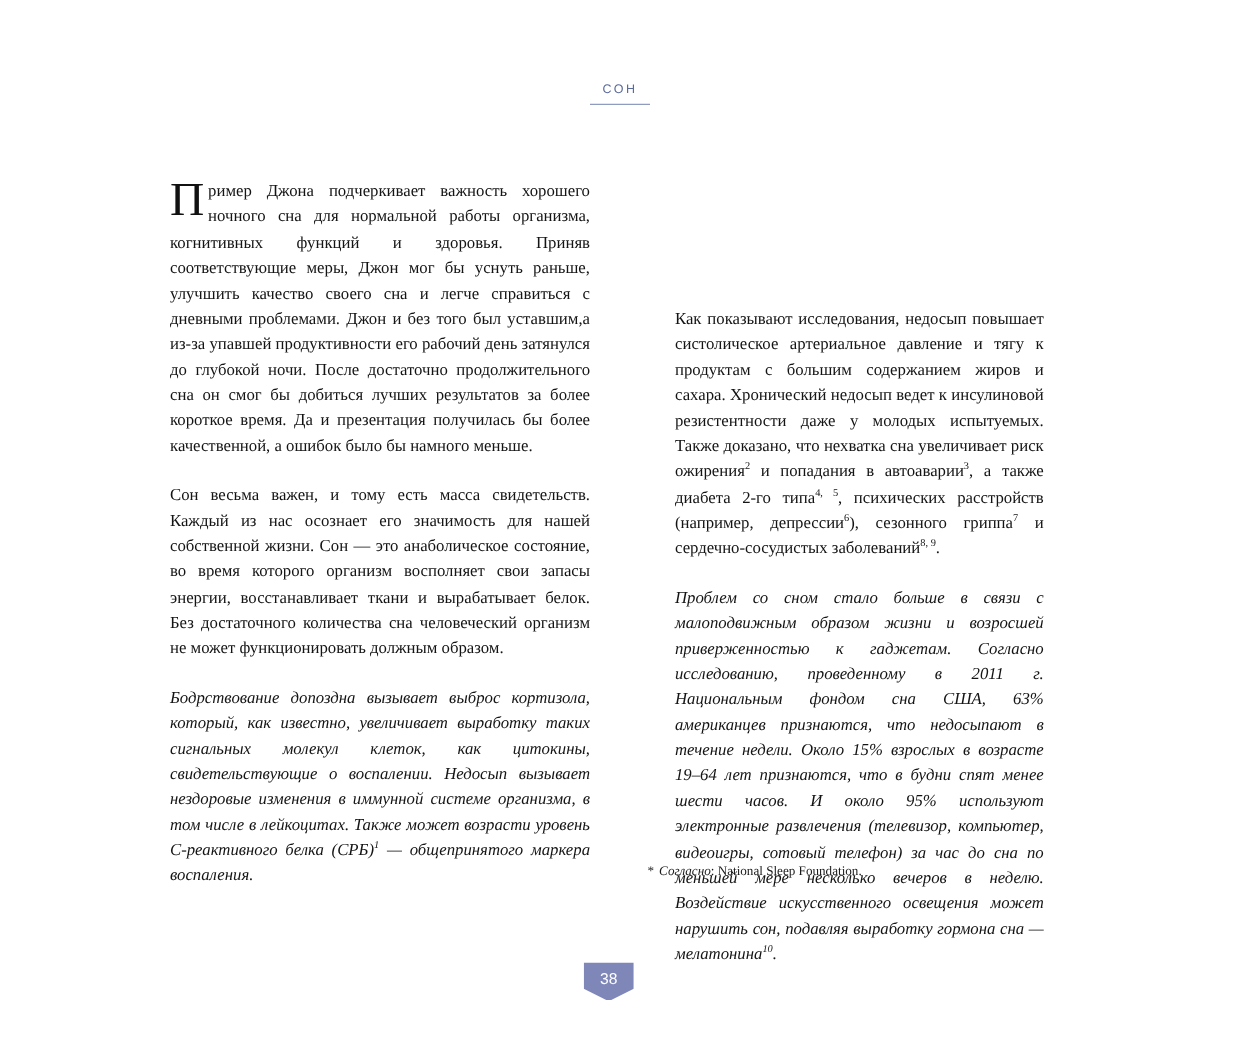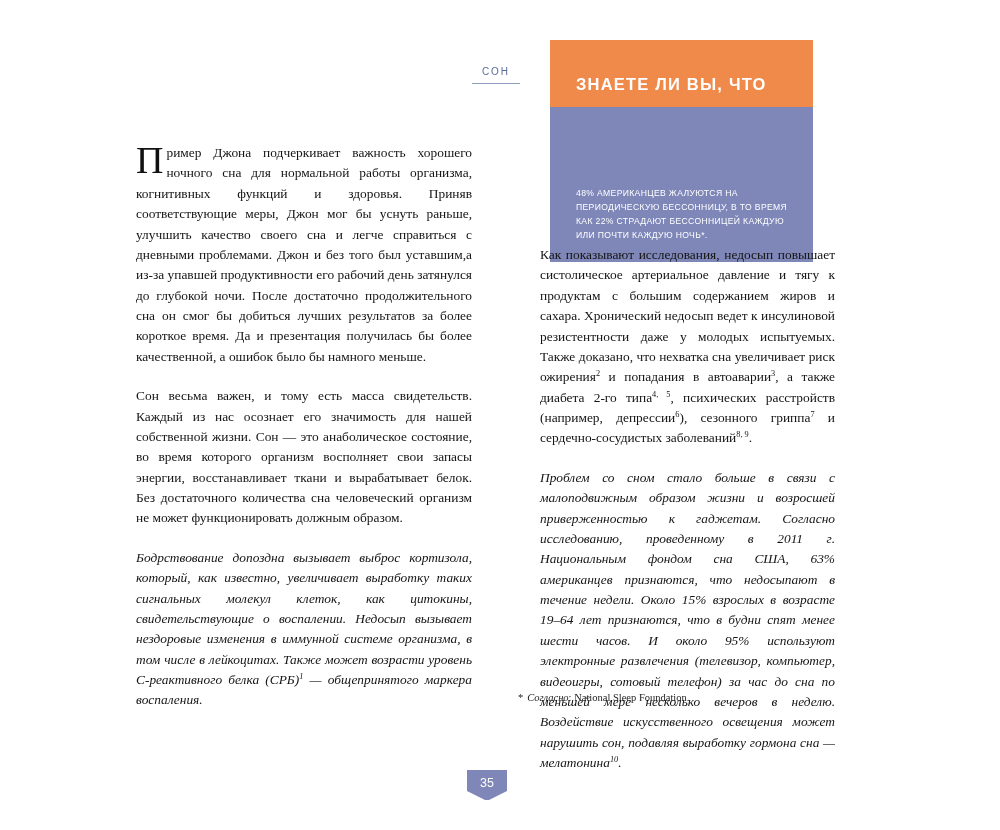--- a/index.html
+++ b/index.html
@@ -154,26 +154,20 @@
   }
 </style>
 </head>
 <body>
 
 <div class="page">
 
   <div class="running-head">СОН</div>
 
   <div class="dyk-box">
-    <div class="dyk-head">
-      <div class="dyk-head-text">ЗНАЕТЕ ЛИ ВЫ, ЧТО</div>
-    </div>
-    <div class="dyk-body">
-      <div class="dyk-body-text">48% АМЕРИКАНЦЕВ ЖАЛУЮТСЯ НА ПЕРИОДИЧЕСКУЮ БЕССОННИЦУ, В ТО ВРЕМЯ КАК 22% СТРАДАЮТ БЕССОННИЦЕЙ КАЖДУЮ ИЛИ ПОЧТИ КАЖДУЮ НОЧЬ*.</div>
-    </div>
   </div>
 
   <div class="col col-left">
     <p class="dropcap-para"><span class="dropcap">П</span><span>ример Джона подчеркивает важность хорошего ночного сна для нормальной работы организма, когнитивных функций и здоровья. Приняв соответствующие меры, Джон мог бы уснуть раньше, улучшить качество своего сна и легче справиться с дневными проблемами. Джон и без того был уставшим,а из-за упавшей продуктивности его рабочий день затянулся до глубокой ночи. После достаточно продолжительного сна он смог бы добиться лучших результатов за более короткое время. Да и презентация получилась бы более качественной, а ошибок было бы намного меньше.</span></p>
     <p>Сон весьма важен, и тому есть масса свидетельств. Каждый из нас осознает его значимость для нашей собственной жизни. Сон — это анаболическое состояние, во время которого организм восполняет свои запасы энергии, восстанавливает ткани и вырабатывает белок. Без достаточного количества сна человеческий организм не может функционировать должным образом.</p>
     <p><span>Бодрствование допоздна вызывает выброс кортизола, который, как известно, увеличивает выработку таких сигнальных молекул клеток, как цитокины, свидетельствующие о воспалении. Недосып вызывает нездоровые изменения в иммунной системе организма, в том числе в лейкоцитах. Также может возрасти уровень С-реактивного белка (СРБ)</span><sup>1</sup><span> — общепринятого маркера воспаления.</span></p>
   </div>
 
   <div class="col col-right">
     <p><span>Как показывают исследования, недосып повышает систолическое артериальное давление и тягу к продуктам с большим содержанием жиров и сахара. Хронический недосып ведет к инсулиновой резистентности даже у молодых испытуемых. Также доказано, что нехватка сна увеличивает риск ожирения</span><sup>2</sup><span> и попадания в автоаварии</span><sup>3</sup><span>, а также диабета 2-го типа</span><sup>4, 5</sup><span>, психических расстройств (например, депрессии</span><sup>6</sup><span>), сезонного гриппа</span><sup>7</sup><span> и сердечно-сосудистых заболеваний</span><sup>8, 9</sup><span>.</span></p>
@@ -181,16 +175,16 @@
   </div>
 
   <div class="footnote">
     <span class="star">*</span><span class="src">Согласно</span><span>: National Sleep Foundation.</span>
   </div>
 
   <div class="folio">
     <svg width="40" height="32" viewBox="0 0 40 32">
       <polygon points="0,0 40,0 40,21 22,30 18,30 0,21" fill="#7e87b8"></polygon>
     </svg>
-    <div class="folio-num">35</div>
+    <div class="folio-num">38</div>
   </div>
 
 </div>
 
 </body></html>

